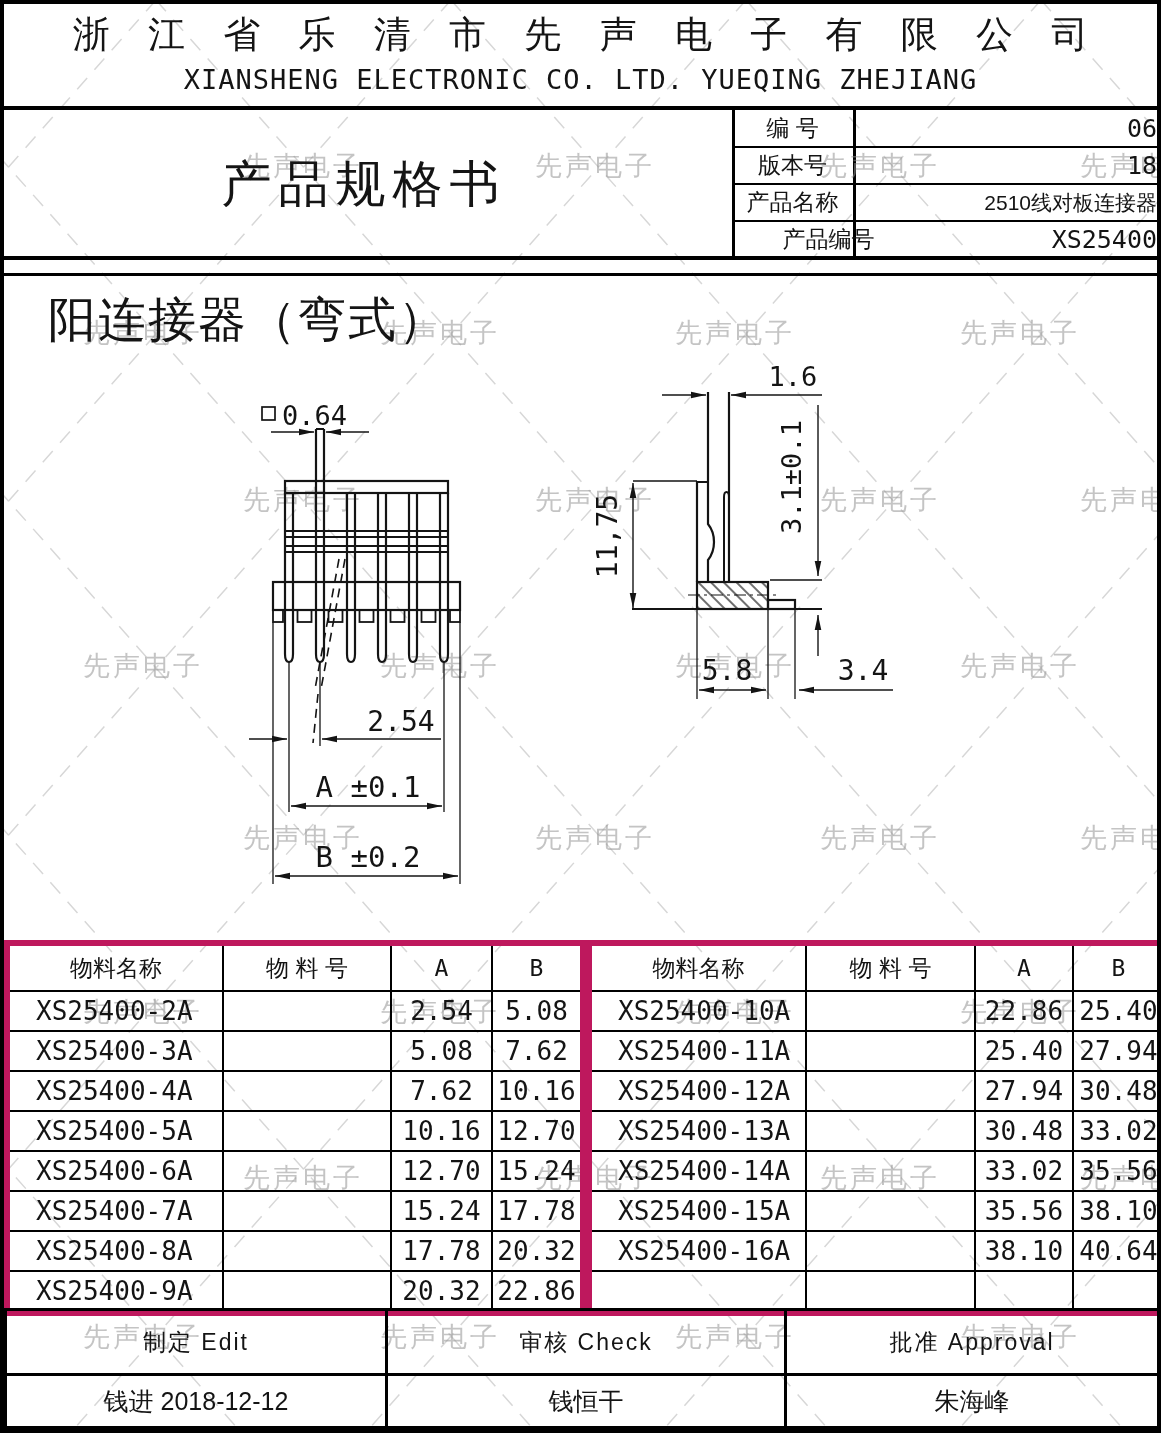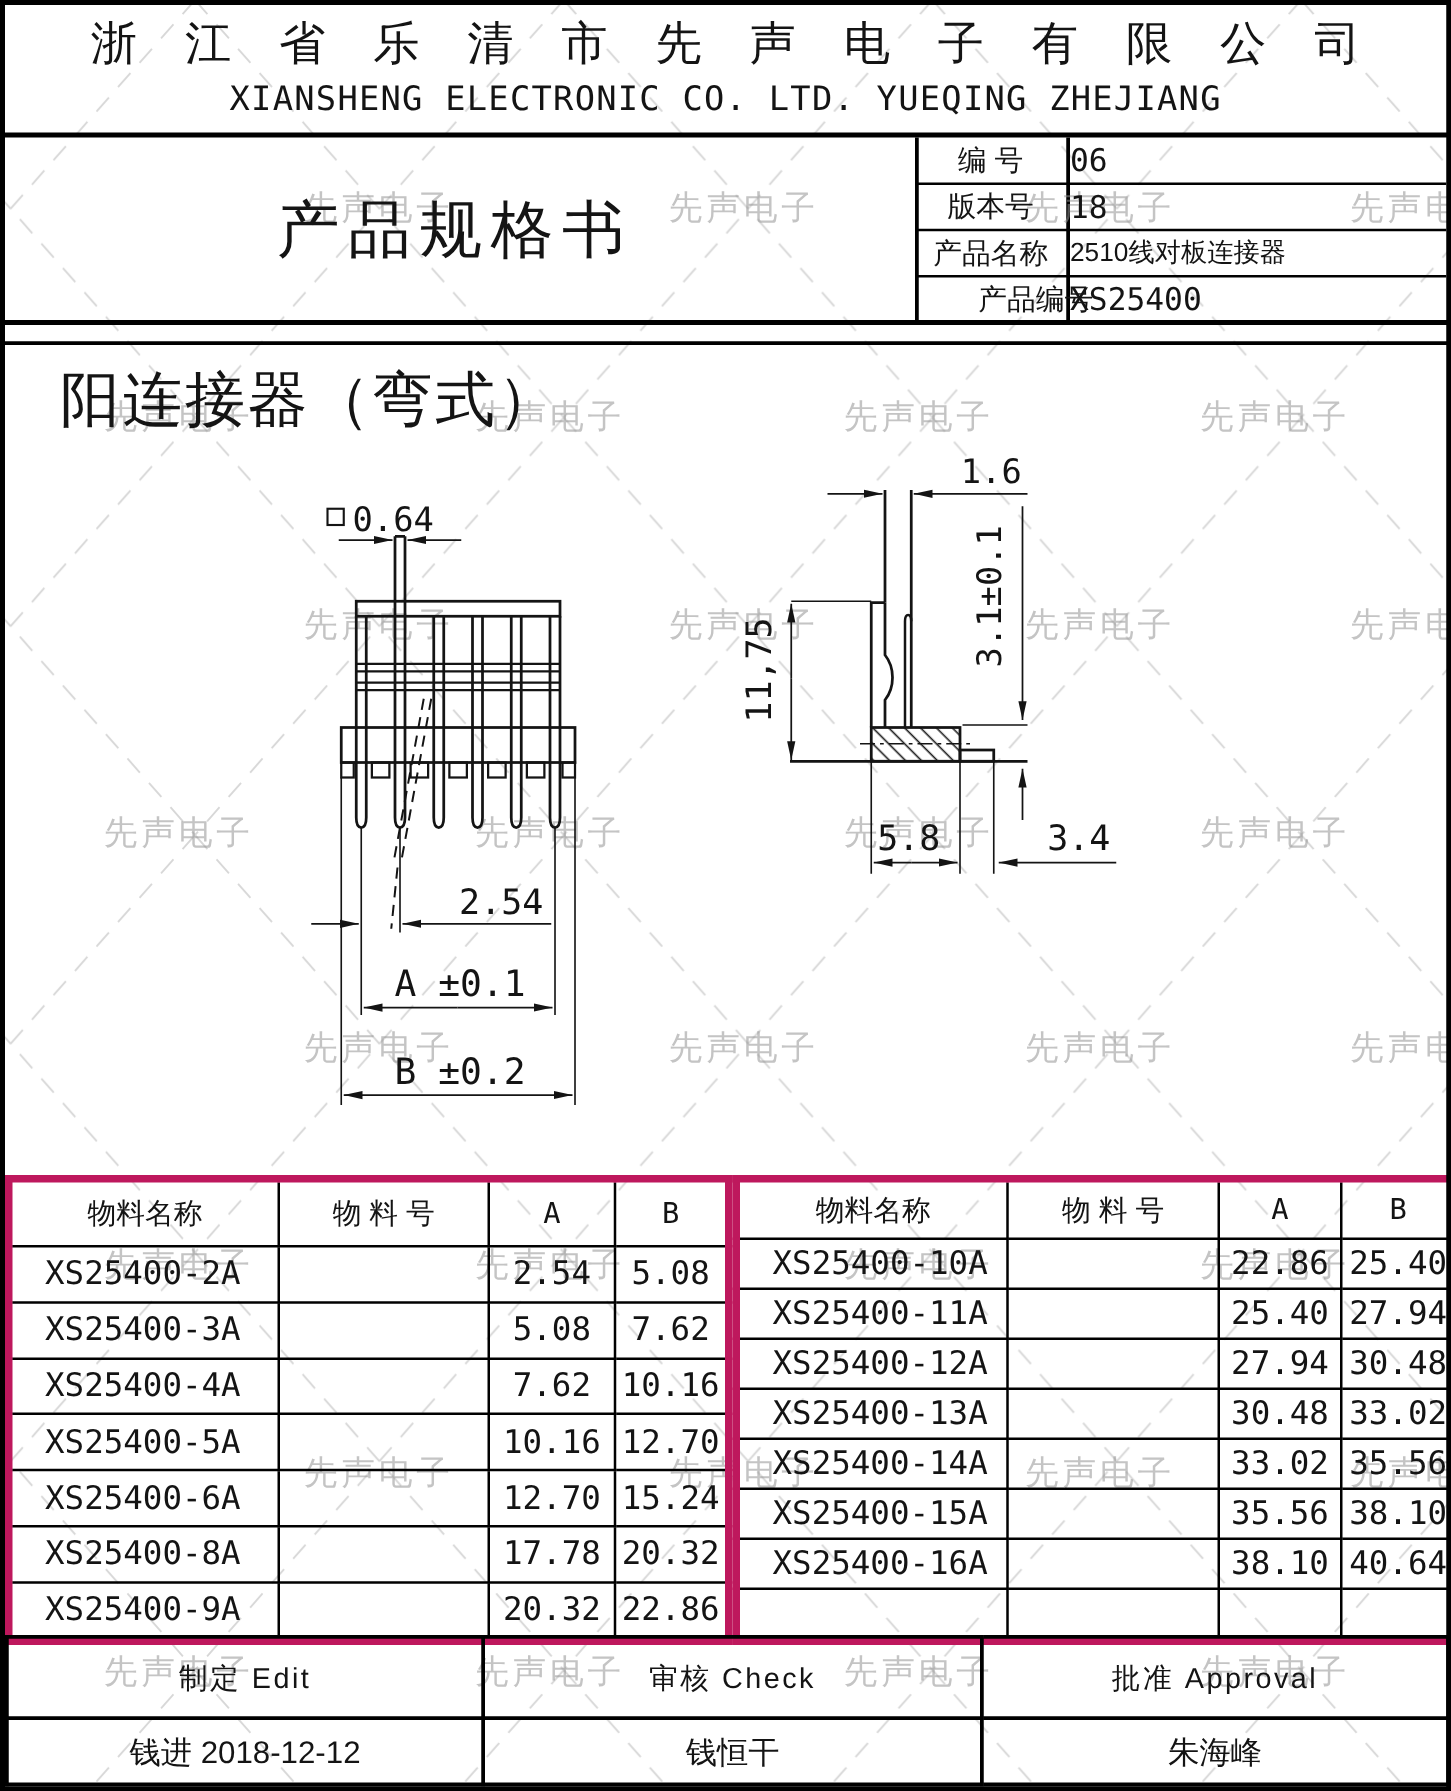--- a/index.html
+++ b/index.html
@@ -13,21 +13,21 @@
   
   #lattice{position:absolute;top:0;left:0;z-index:0;}
   .wm{position:absolute;z-index:1;width:150px;text-align:center;font-size:27px;letter-spacing:3px;
       color:rgba(148,148,148,0.55);white-space:nowrap;}
   
   #company-cn{top:10px;left:0;width:1161px;text-align:center;font-size:37px;letter-spacing:14px;text-indent:14px;z-index:2;}
   #company-en{top:64px;left:0;width:1161px;text-align:center;font-size:27px;letter-spacing:1px;z-index:2;}
   #doc-title{top:110px;left:0;width:728px;height:148px;line-height:148px;text-align:center;
              font-size:50px;letter-spacing:7px;z-index:2;}
   .info-label{left:732px;width:121px;height:37px;line-height:37px;text-align:center;font-size:23px;z-index:2;}
-  .info-value{left:856px;width:301px;height:37px;line-height:37px;text-align:left;font-size:25px;z-index:2;}
+  .info-value{left:856px;width:301px;height:37px;line-height:37px;text-align:right;font-size:25px;z-index:2;}
   
   #section-title{top:288px;left:48px;font-size:48px;letter-spacing:2px;z-index:2;}
   
   #drawing{position:absolute;top:262px;left:0;width:1161px;height:678px;z-index:2;}
   #drawing text{fill:#141414;font-family:"DejaVu Sans Mono",monospace;}
   
   #parts{position:absolute;top:940px;left:4px;width:1153px;display:flex;z-index:2;}
   #parts table{border-collapse:collapse;table-layout:fixed;}
   #parts td,#parts th{border:2px solid #000;padding:0;overflow:hidden;white-space:nowrap;}
   #parts table{border:6px solid #be185d;}
@@ -249,20 +249,26 @@
             <td class="cval">10.16</td>
             <td class="cval">12.70</td>
           </tr>
           <tr>
             <td class="cname">XS25400-6A</td>
             <td class="cval"></td>
             <td class="cval">12.70</td>
             <td class="cval">15.24</td>
           </tr>
           <tr>
+            <td class="cname">XS25400-7A</td>
+            <td class="cval"></td>
+            <td class="cval">15.24</td>
+            <td class="cval">17.78</td>
+          </tr>
+          <tr>
             <td class="cname">XS25400-8A</td>
             <td class="cval"></td>
             <td class="cval">17.78</td>
             <td class="cval">20.32</td>
           </tr>
           <tr>
             <td class="cname">XS25400-9A</td>
             <td class="cval"></td>
             <td class="cval">20.32</td>
             <td class="cval">22.86</td>

